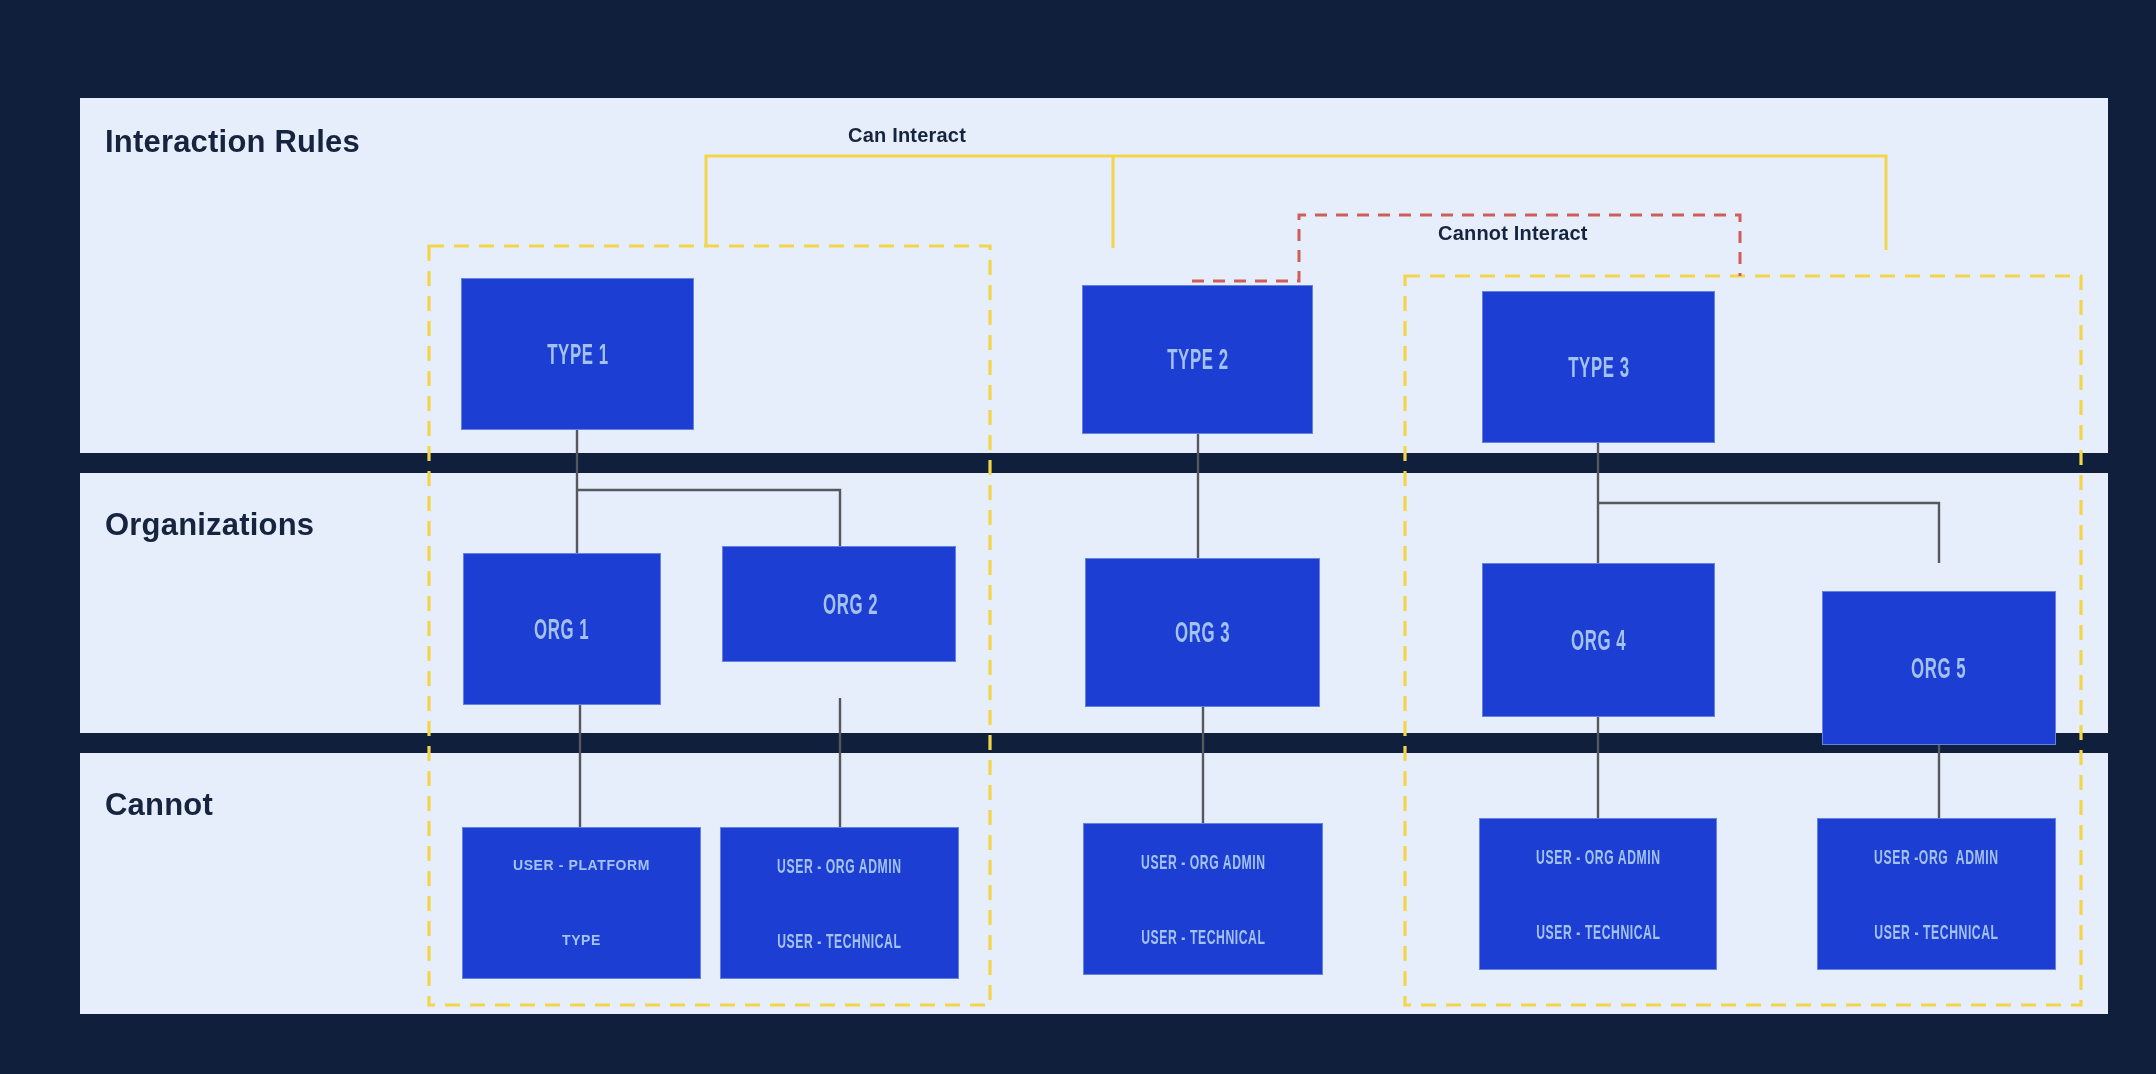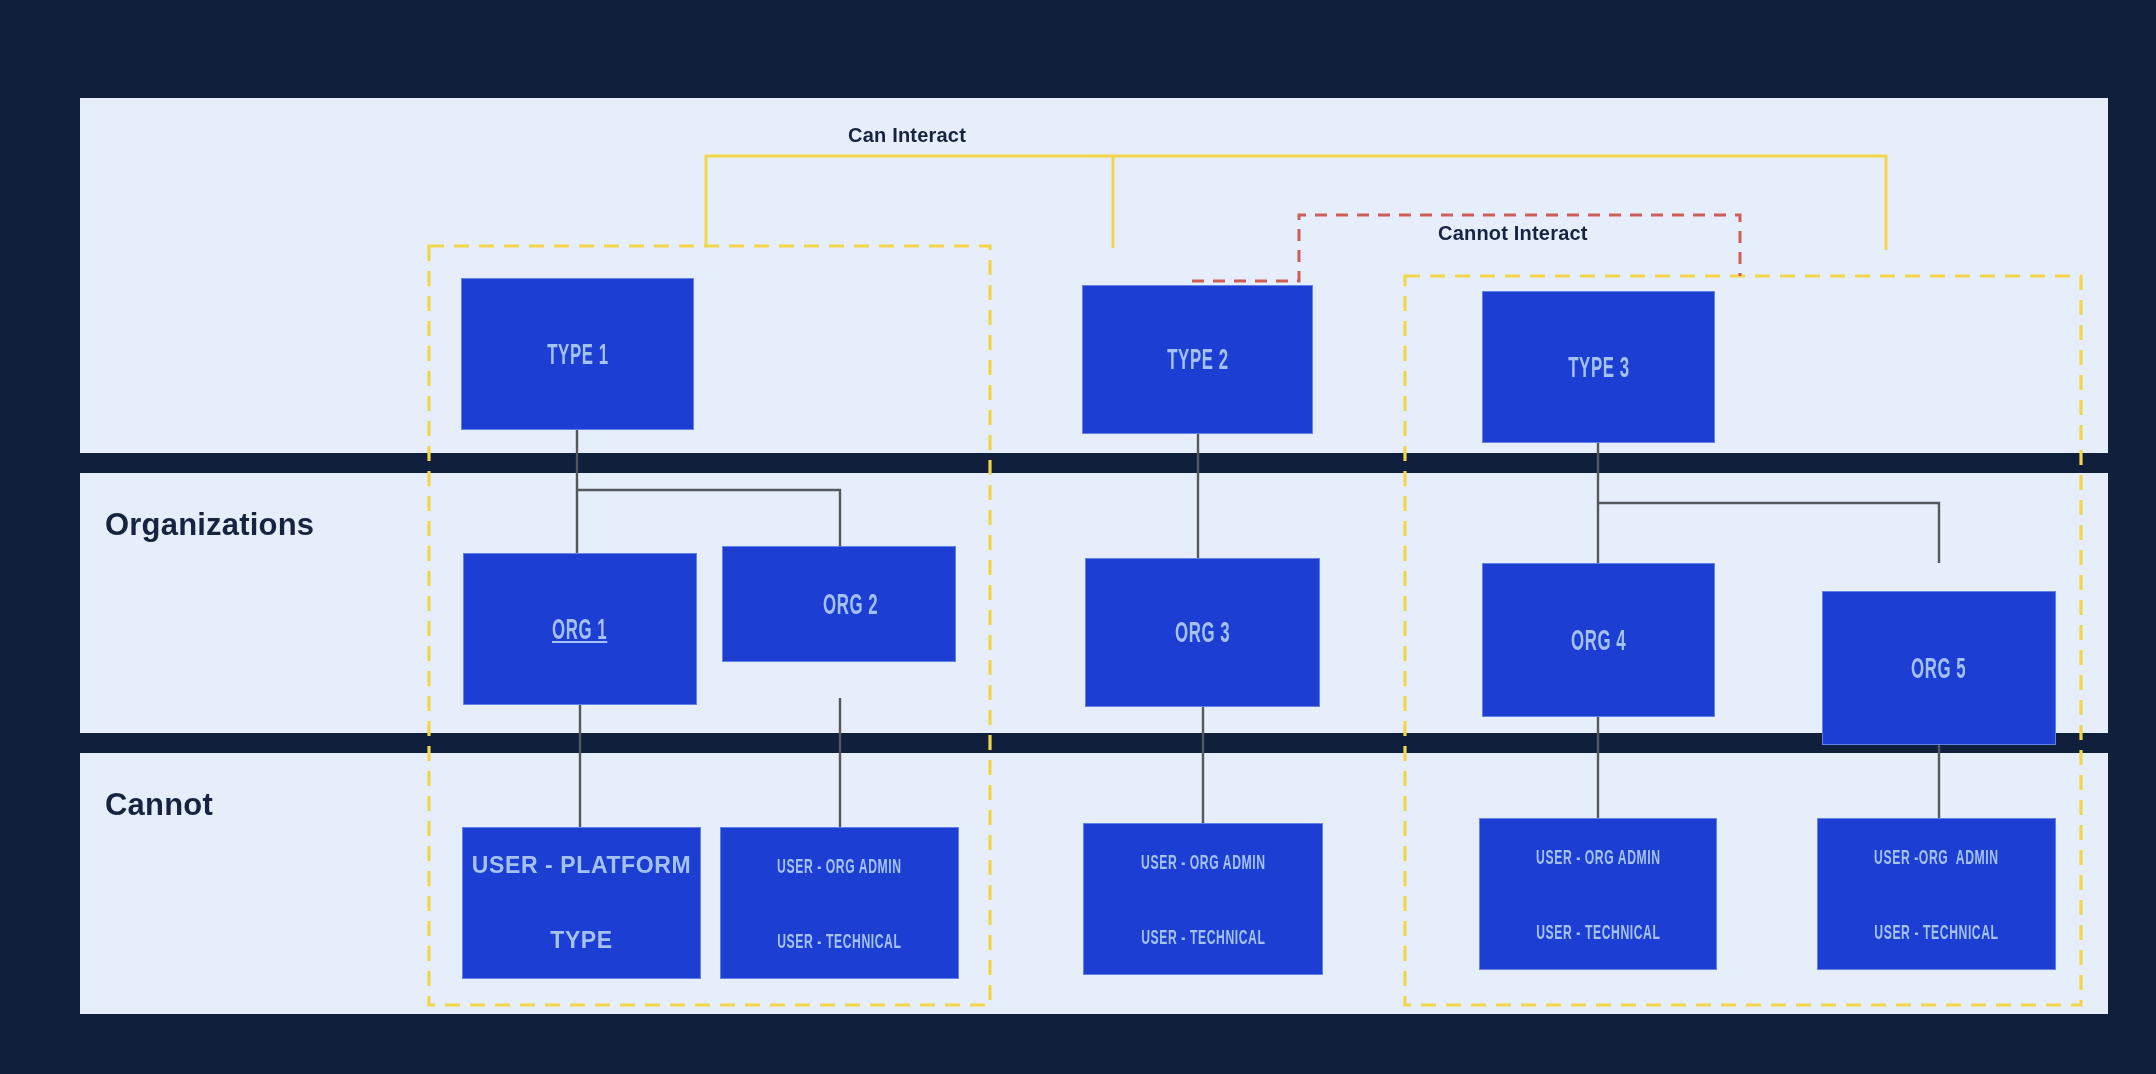--- a/index.html
+++ b/index.html
@@ -58,29 +58,29 @@
     display:block;
     transform:scaleX(.58);
     transform-origin:center;
     font-weight:700;
     letter-spacing:1px;
     white-space:pre;
   }
   .node-title .cond{font-size:29px;}
   .node-users .cond{font-size:21px;line-height:25px;}
   .user-wide{
-    font-size:23px;font-weight:700;line-height:25px;
+    font-size:14px;font-weight:700;line-height:25px;
     letter-spacing:.6px;white-space:pre;
   }
   .t1{position:absolute;}
   
   #type1{left:461px;top:278px;width:233px;height:152px;}
   #type2{left:1082px;top:285px;width:231px;height:149px;}
   #type3{left:1482px;top:291px;width:233px;height:152px;}
-  #org1{left:463px;top:553px;width:234px;height:152px;text-decoration:underline;}
+  #org1{left:463px;top:553px;width:198px;height:152px;}
   #org2{left:722px;top:546px;width:234px;height:116px;padding-left:23px;}
   #org3{left:1085px;top:558px;width:235px;height:149px;}
   #org4{left:1482px;top:563px;width:233px;height:154px;}
   #org5{left:1822px;top:591px;width:234px;height:154px;}
   #user1{left:462px;top:827px;width:239px;height:152px;}
   #user2{left:720px;top:827px;width:239px;height:152px;}
   #user3{left:1083px;top:823px;width:240px;height:152px;}
   #user4{left:1479px;top:818px;width:238px;height:152px;}
   #user5{left:1817px;top:818px;width:239px;height:152px;text-align:right;}
 </style>
@@ -107,20 +107,21 @@
   <path class="connector" d="M1598,443 L1598,563"></path>
   <path class="connector" d="M1598,503 L1939,503 L1939,563"></path>
   <path class="connector" d="M580,705 L580,827"></path>
   <path class="connector" d="M840,698 L840,827"></path>
   <path class="connector" d="M1203,707 L1203,823"></path>
   <path class="connector" d="M1598,717 L1598,818"></path>
   <path class="connector" d="M1939,717 L1939,818"></path>
 </svg>
 
 <div class="section-label" style="top:120px;">
+  <div class="t1" style="position:static;">Interaction Rules</div>
 </div>
 <div class="section-label" style="top:503px;">Organizations</div>
 <div class="section-label" style="top:783px;">Cannot</div>
 
 <div class="legend-label" style="left:848px;top:124px;">Can Interact</div>
 <div class="legend-label" style="left:1438px;top:222px;">Cannot Interact</div>
 
 <div class="node node-title" id="type1">
     <span class="cond">TYPE 1</span>
   </div>

